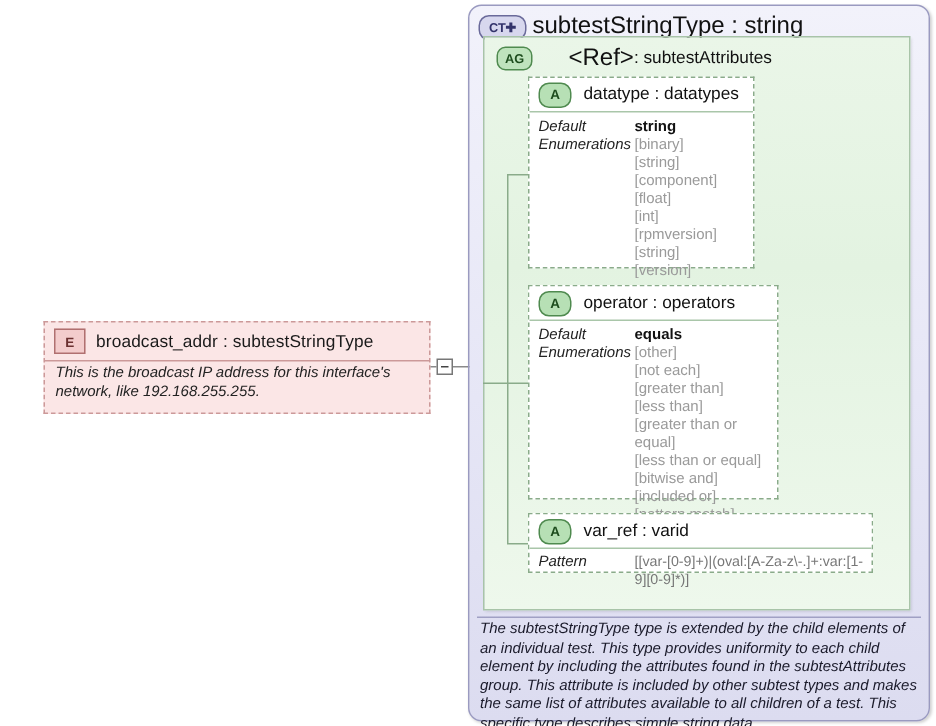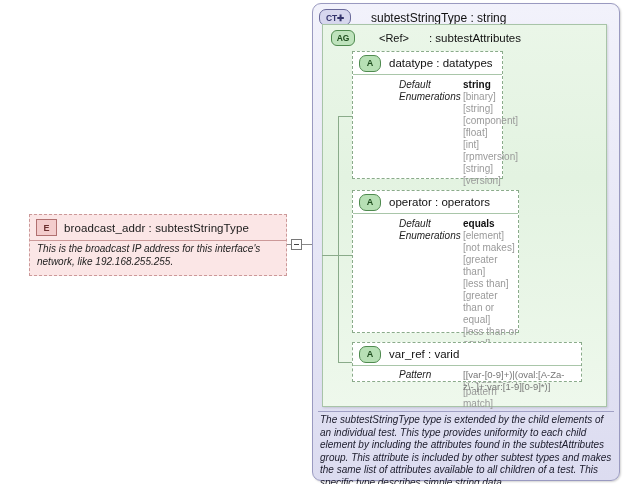--- a/index.html
+++ b/index.html
@@ -61,39 +61,39 @@
     box-shadow:1px 1px 2px rgba(0,0,0,.18);
   }
   #ct-head{
     position:absolute;left:6px;top:5px;display:flex;align-items:center;
   }
   .badge-ct{
     width:30px;height:15px;border:1px solid #6a6a9a;border-radius:7px;
     background:#d7d7ee;color:#33336b;
     font-size:8.5px;font-weight:bold;
     display:flex;align-items:center;justify-content:center;
-    margin-right:20px;letter-spacing:-.2px;
-  }
-  #ct-title{font-size:12px;color:#111;}
+    margin-right:4px;letter-spacing:-.2px;
+  }
+  #ct-title{font-size:16px;color:#111;}
 
   
   #ag-panel{
     left:322px;top:24px;width:285px;height:383px;
     border:1px solid #a8c4a8;
     background:linear-gradient(180deg,#eaf6e8 0%,#e3f3e1 40%,#eef8ec 100%);
     box-sizing:border-box;
     box-shadow:1px 1px 2px rgba(0,0,0,.12);
   }
   #ag-head{position:absolute;left:8px;top:5px;display:flex;align-items:center;}
   .badge-ag{
     width:22px;height:14px;border:1px solid #4f8a4f;border-radius:6px;
     background:#bfe3bd;color:#1e4d1e;font-size:8.5px;font-weight:bold;
     display:flex;align-items:center;justify-content:center;margin-right:24px;
   }
-  #ag-ref{font-size:11px;color:#111;margin-right:20px;}
+  #ag-ref{font-size:16px;color:#111;}
   #ag-type{font-size:11.5px;color:#111;}
 
   
   .attr-box{
     position:absolute;
     border:1px dashed #8aab8a;
     background:#ffffff;
     box-sizing:border-box;
   }
   .attr-head{
@@ -103,21 +103,21 @@
     background:#ffffff;
     box-sizing:border-box;
   }
   .badge-a{
     width:20px;height:15px;border:1px solid #4f8a4f;border-radius:7px;
     background:#b7e0b5;color:#1e4d1e;font-size:9px;font-weight:bold;
     display:flex;align-items:center;justify-content:center;margin-right:8px;
   }
   .attr-title{font-size:11.5px;color:#111;}
   .attr-body{position:relative;padding:4px 0 3px 0;}
-  .facet-row{display:flex;align-items:flex-start;padding-left:40px;}
+  .facet-row{display:flex;align-items:flex-start;}
   .facet-label{
     width:70px;flex:0 0 70px;padding-left:6px;
     font-style:italic;font-size:10px;color:#222;line-height:12px;
     box-sizing:border-box;
   }
   .facet-vals{font-size:10px;line-height:12px;color:#9a9a9a;}
   .facet-vals .first{color:#111;font-weight:bold;}
   .pattern-val{font-size:9.5px;color:#777;line-height:12px;}
 
   #box-datatype{left:352px;top:51px;width:151px;height:128px;}
@@ -215,22 +215,22 @@
   <div class="attr-body">
     <div class="facet-row">
       <div class="facet-label">Default</div>
       <div class="facet-vals">
         <div class="first">equals</div>
       </div>
     </div>
     <div class="facet-row">
       <div class="facet-label">Enumerations</div>
       <div class="facet-vals">
-        <div>[element]</div>
-        <div>[not makes]</div>
+        <div>[other]</div>
+        <div>[not each]</div>
         <div>[greater than]</div>
         <div>[less than]</div>
         <div>[greater than or equal]</div>
         <div>[less than or equal]</div>
         <div>[bitwise and]</div>
         <div>[included or]</div>
         <div>[pattern match]</div>
       </div>
     </div>
   </div>

